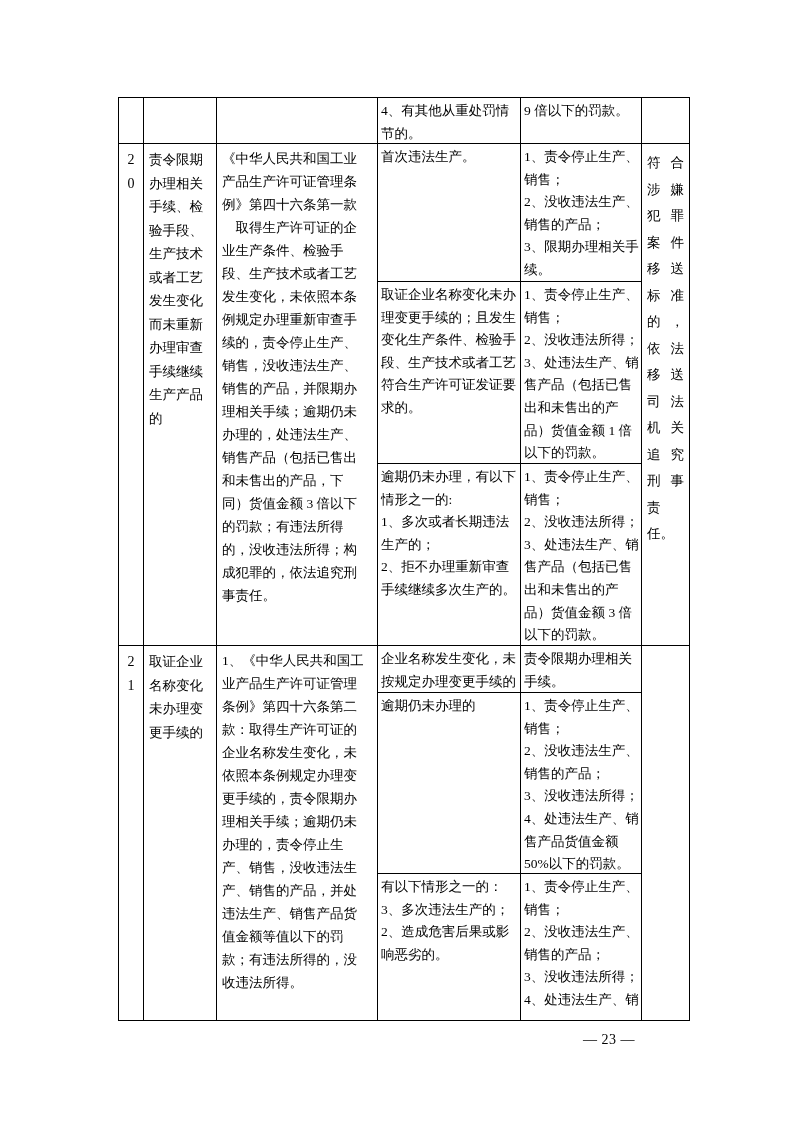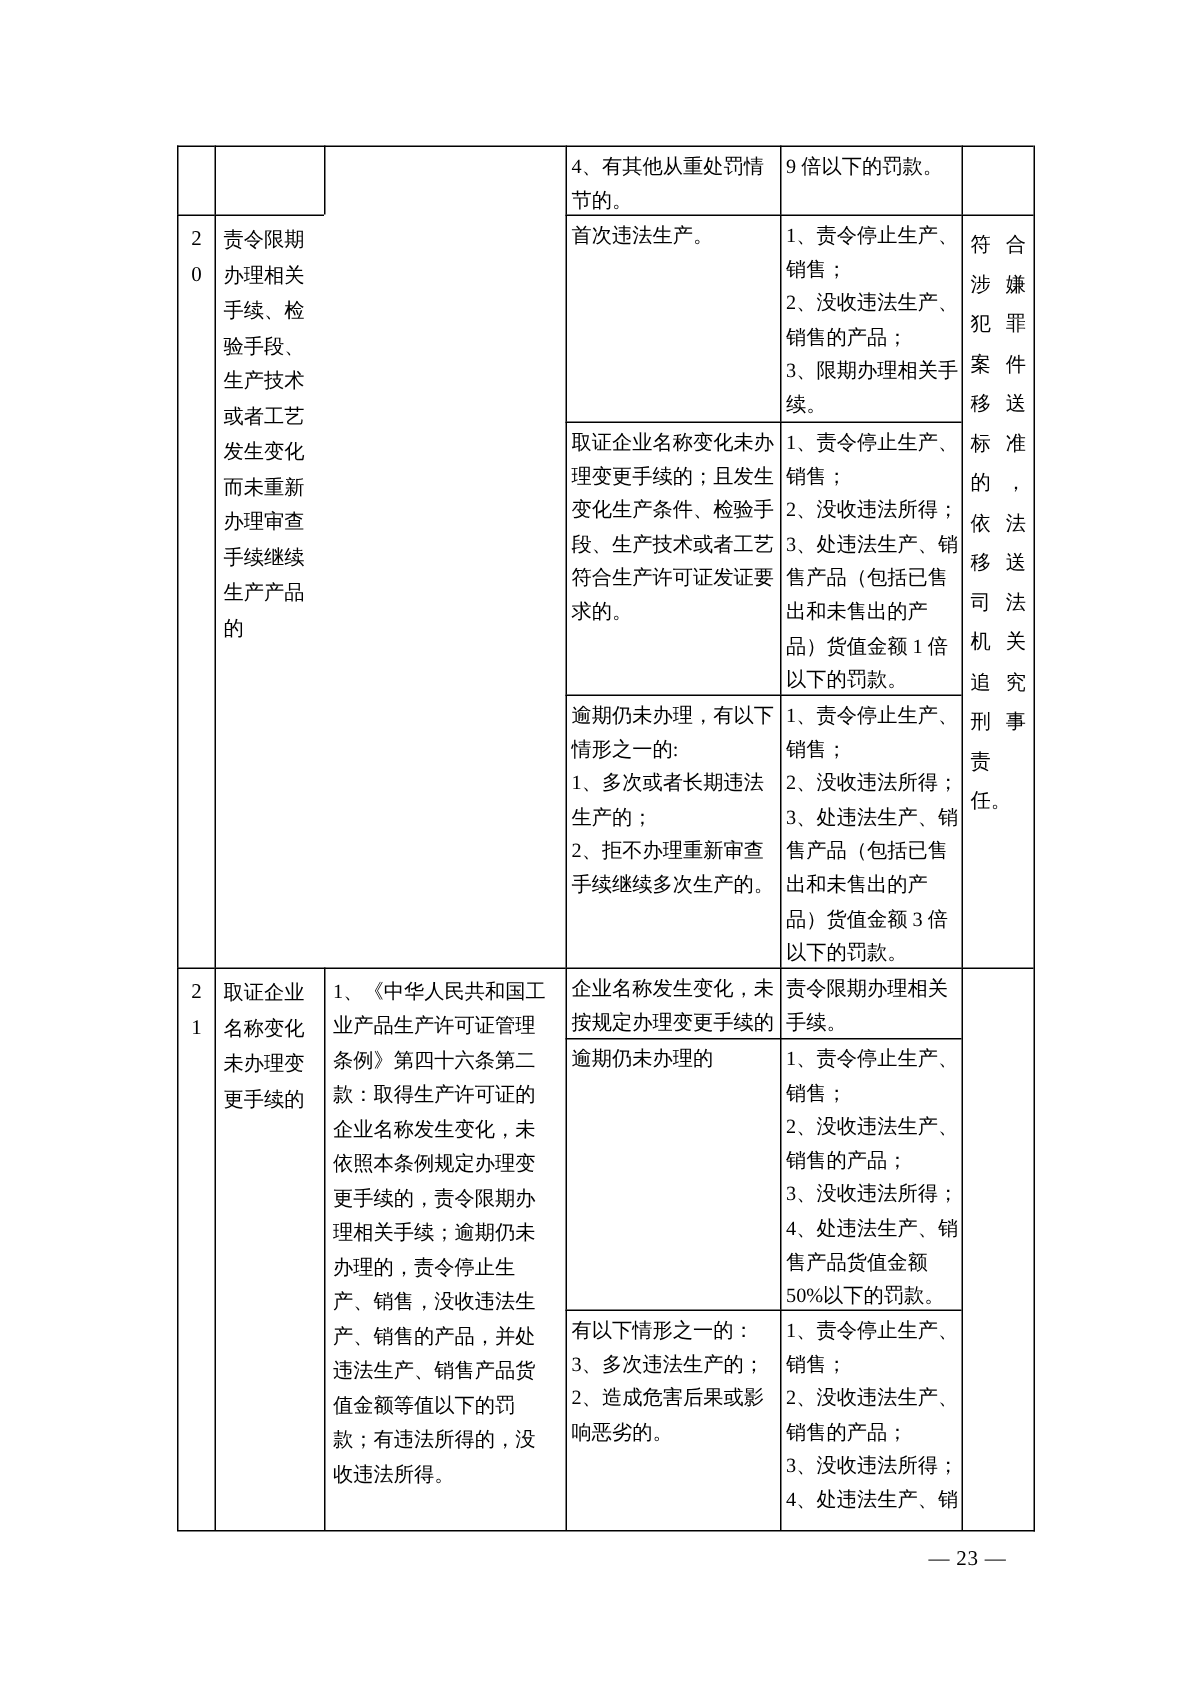--- a/index.html
+++ b/index.html
@@ -57,21 +57,21 @@
     padding: 2px 1px 2px 3px;
   }
   .c-remark {
     line-height: 26.5px;
     padding: 6px 5px 2px 5px;
     text-align: justify;
     text-justify: inter-character;
   }
   #page-number {
     position: absolute;
-    left: 600px;
+    left: 564px;
     top: 1032px;
     width: 90px;
     text-align: center;
     font-size: 14px;
     letter-spacing: 0.5px;
   }
 </style>
 </head>
 <body>
 
@@ -80,20 +80,22 @@
   <div class="cell c-seq" style="left:0;   top:0; width:25px;  height:46px;"></div>
   <div class="cell c-viol" style="left:25px; top:0; width:73px;  height:46px;"></div>
   <div class="cell c-legal" style="left:98px; top:0; width:161px; height:46px;"></div>
   <div class="cell c-circ" style="left:259px;top:0; width:143px; height:46px;">4、有其他从重处罚情节的。</div>
   <div class="cell c-pen" style="left:402px;top:0; width:121px; height:46px;">9 倍以下的罚款。</div>
   <div class="cell c-remark" style="left:523px;top:0; width:48px;  height:46px;"></div>
 
   <div class="cell c-seq" style="left:0;    top:46px; width:25px;  height:502px;">2
 0</div>
   <div class="cell c-viol" style="left:25px; top:46px; width:73px;  height:502px;">责令限期办理相关手续、检验手段、生产技术或者工艺发生变化而未重新办理审查手续继续生产产品的</div>
+  <div class="cell c-legal" style="left:98px; top:46px; width:161px; height:502px;">《中华人民共和国工业产品生产许可证管理条例》第四十六条第一款
+　取得生产许可证的企业生产条件、检验手段、生产技术或者工艺发生变化，未依照本条例规定办理重新审查手续的，责令停止生产、销售，没收违法生产、销售的产品，并限期办理相关手续；逾期仍未办理的，处违法生产、销售产品（包括已售出和未售出的产品，下同）货值金额 3 倍以下的罚款；有违法所得的，没收违法所得；构成犯罪的，依法追究刑事责任。</div>
 
   <div class="cell c-circ" style="left:259px;top:46px;  width:143px; height:138px;">首次违法生产。</div>
   <div class="cell c-pen" style="left:402px;top:46px;  width:121px; height:138px;">1、责令停止生产、销售；
 2、没收违法生产、销售的产品；
 3、限期办理相关手续。</div>
   <div class="cell c-circ" style="left:259px;top:184px; width:143px; height:182px;">取证企业名称变化未办理变更手续的；且发生变化生产条件、检验手段、生产技术或者工艺符合生产许可证发证要求的。</div>
   <div class="cell c-pen" style="left:402px;top:184px; width:121px; height:182px;">1、责令停止生产、销售；
 2、没收违法所得；
 3、处违法生产、销售产品（包括已售出和未售出的产品）货值金额 1 倍以下的罚款。</div>
   <div class="cell c-circ" style="left:259px;top:366px; width:143px; height:182px;">逾期仍未办理，有以下情形之一的:

